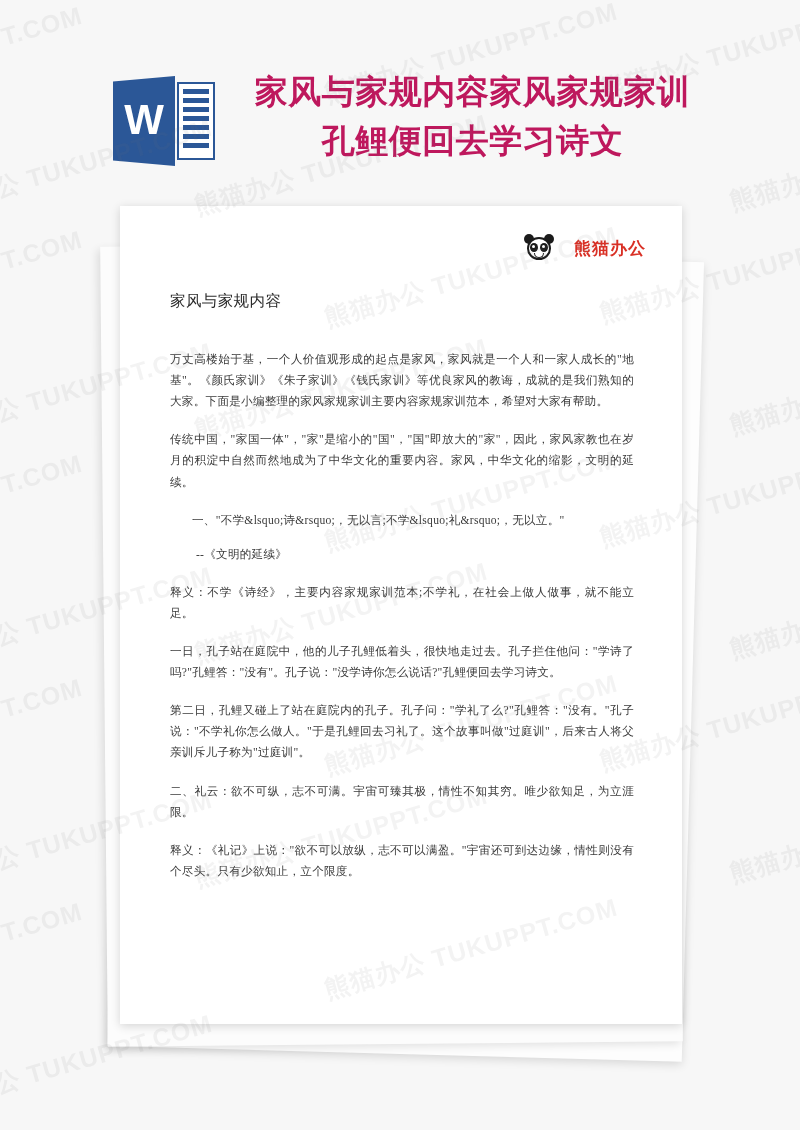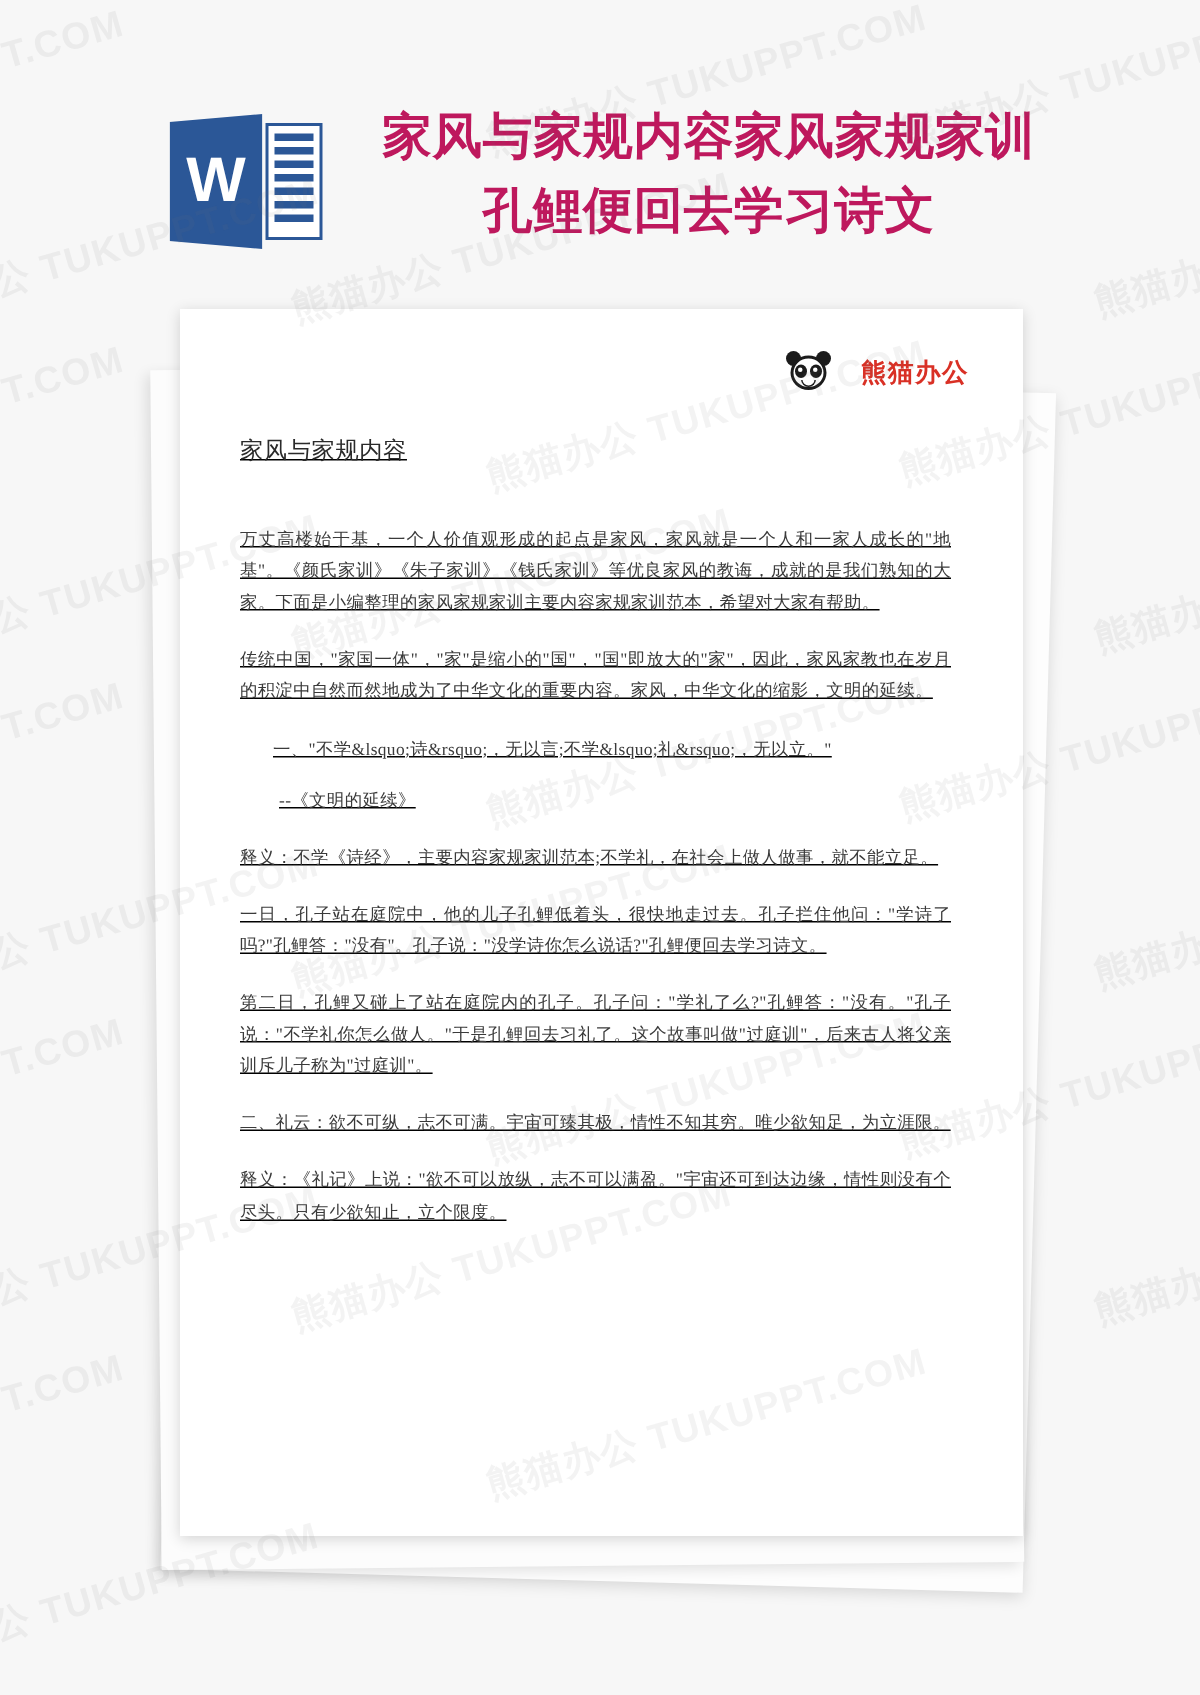--- a/index.html
+++ b/index.html
@@ -203,22 +203,21 @@
     font-family: "Liberation Sans", sans-serif;
     font-weight: 700;
     font-size: 17px;
     letter-spacing: 1px;
   }
 
   #doc-body {
     position: absolute;
     left: 0; top: 0;
     width: 550px;
-    padding: 82px 36px 0 40px;
-    text-decoration: underline;
+    padding: 82px 36px 0 50px;
   }
 
   .doc-title {
     color: #2a2a2a;
     font-size: 15.5px;
     line-height: 1.62;
     letter-spacing: 0.4px;
     margin-bottom: 36px;
   }
   .doc-title .tl { display: block; }

